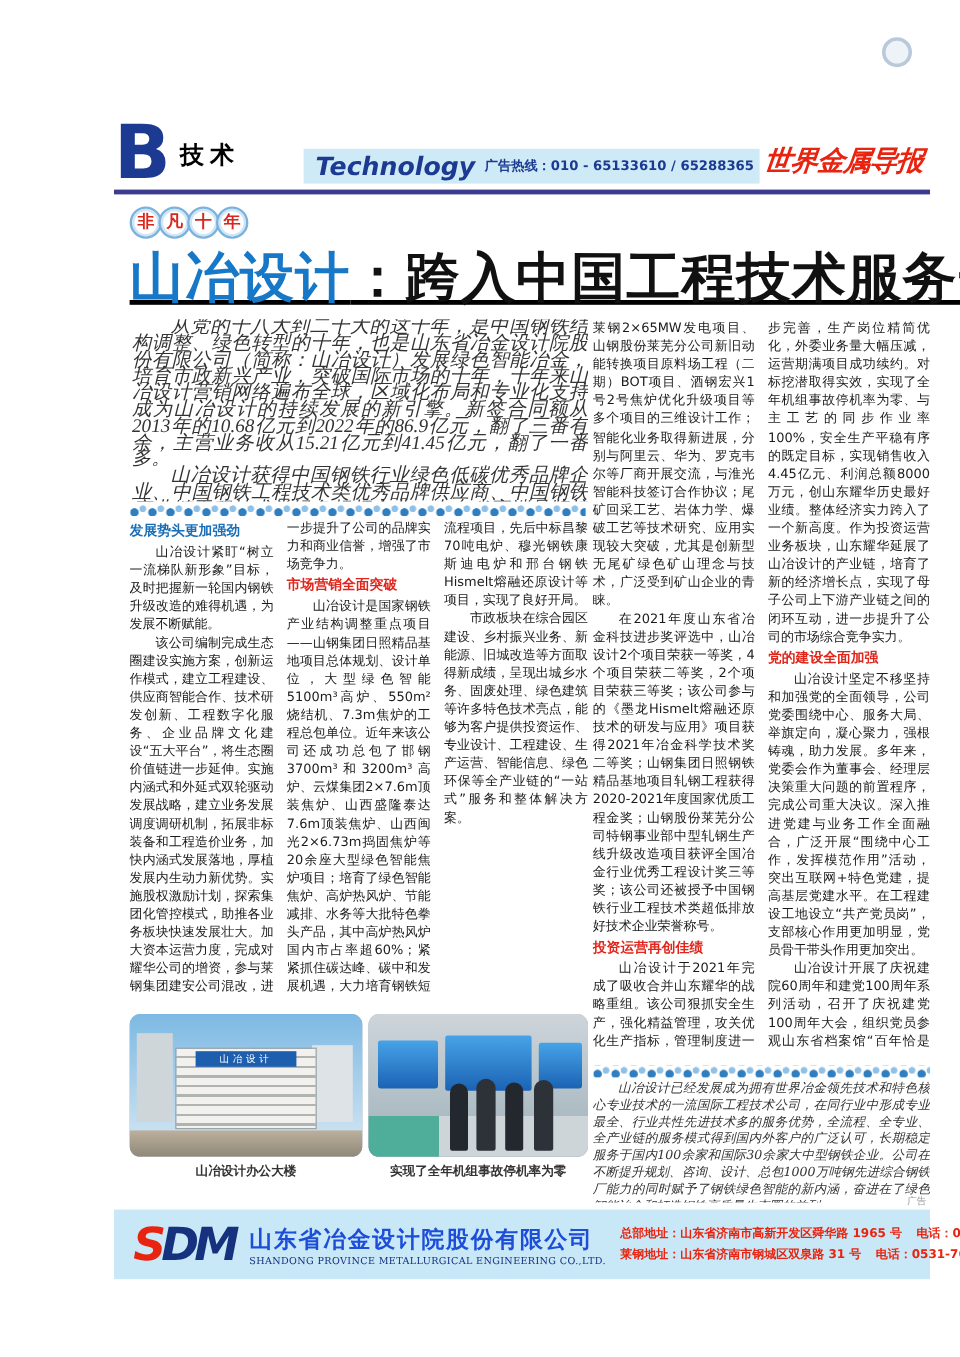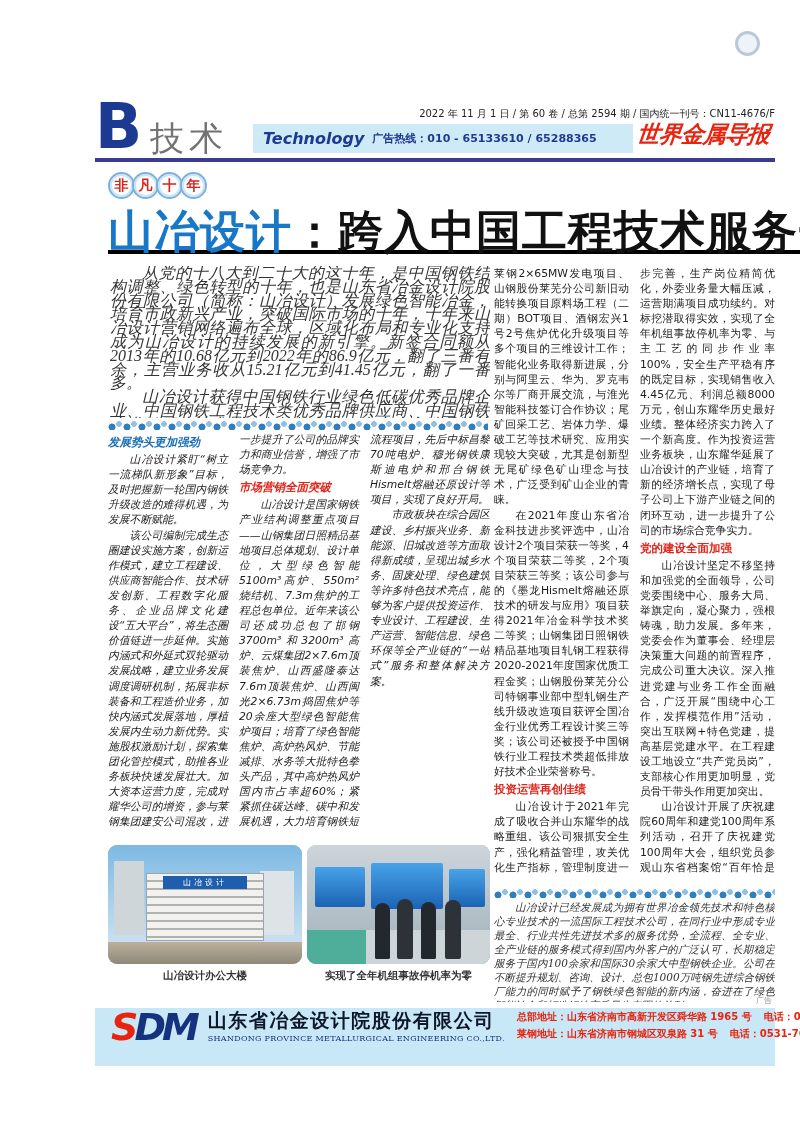--- a/index.html
+++ b/index.html
@@ -2,44 +2,44 @@
 <html><head>
 <meta charset="utf-8">
 <style>
 *{margin:0;padding:0;box-sizing:border-box;}
 html,body{background:#ffffff;}
 body{font-family:"DejaVu Sans","Liberation Sans",sans-serif;}
 .page{position:relative;width:800px;height:1131px;background:#fff;overflow:hidden;}
 .corner-circle{position:absolute;left:735px;top:31px;width:25px;height:25px;border-radius:50%;background:#eef3f8;border:3px solid #b9c9da;}
 
 .sec-letter{position:absolute;left:95px;top:96px;font-size:62px;font-weight:bold;color:#1d3a93;line-height:1;}
-.sec-title{position:absolute;left:150px;top:116px;font-size:34px;font-weight:normal;color:#737373;letter-spacing:5px;}
+.sec-title{position:absolute;left:150px;top:116px;font-size:20px;font-weight:bold;color:#000000;letter-spacing:5px;}
 .tech-bar{position:absolute;left:253px;top:124px;width:380px;height:29px;background:#cfeaf7;display:flex;align-items:center;padding:0 10px;gap:8px;}
-.tech-word{font-size:16px;font-weight:bold;font-style:italic;color:#1d3a93;}
+.tech-word{font-size:21px;font-weight:bold;font-style:italic;color:#1d3a93;}
 .hotline{font-size:11px;font-weight:bold;color:#1d3a93;white-space:nowrap;}
 .issue-line{position:absolute;right:25px;top:107px;font-size:10px;color:#222;}
 .masthead{position:absolute;left:637px;top:119px;width:140px;font-size:23px;font-weight:bold;font-style:italic;color:#e8230f;font-family:"DejaVu Serif","Liberation Serif",serif;transform:skewX(-6deg);letter-spacing:-1px;white-space:nowrap;}
 .head-rule{position:absolute;left:95px;top:158px;width:680px;height:4px;background:#3b3b8f;}
 
 .badge{position:absolute;left:108px;top:172px;display:flex;}
 .badge span{display:inline-block;width:27px;height:27px;margin-right:-3px;border-radius:50%;background:#fff;border:2px solid #7ab1dd;box-shadow:inset 0 0 0 2px #cfe6f5;color:#d8261c;font-weight:bold;font-size:14px;line-height:23px;text-align:center;}
 
 .headline{position:absolute;left:108px;top:202px;width:620px;font-size:45px;font-weight:bold;letter-spacing:1px;white-space:nowrap;text-decoration:underline;}
 .headline .brand{color:#1878c8;}
 .headline .rest{color:#111;}
 
 .intro{position:absolute;left:110px;top:266px;width:380px;height:152px;overflow:hidden;font-family:Liberation Serif, serif;font-style:italic;font-size:16px;line-height:13.8px;color:#333;text-align:justify;}
 .intro p{text-indent:2em;}
 
 .wave{position:absolute;height:10px;background:radial-gradient(circle at 4px 7px,#2f7fc0 3.2px,transparent 3.8px),radial-gradient(circle at 11px 4px,#8fc1e6 2.6px,transparent 3.1px);background-size:15px 10px;}
 .wave1{left:108px;top:420px;width:380px;}
 .wave2{left:494px;top:888px;width:281px;}
 
 .flow{position:absolute;column-gap:11px;column-fill:auto;overflow:hidden;font-size:10.8px;line-height:15.1px;text-align:justify;color:#1a1a1a;}
-#left-flow{left:108px;top:432px;width:382px;height:411px;column-count:3;font-style:italic;}
+#left-flow{left:108px;top:432px;width:382px;height:411px;column-count:3;}
 #right-flow{left:494px;top:266px;width:281px;height:616px;column-count:2;}
 .body-p{text-indent:2em;}
 .body-p.noindent{text-indent:0;}
 .sub-h{font-weight:bold;font-size:11.5px;margin:3px 0 2px;}
 .sub-h.blue{color:#1a6eb5;}
 .sub-h.red{color:#e0251b;}
 
 .photo{position:absolute;top:845px;height:119px;border-radius:9px;overflow:hidden;background:#9fb0ba;}
 .photo1{left:108px;width:194px;}
 .photo2{left:307px;width:183px;}
@@ -62,41 +62,40 @@
 .person.g3{left:114px;bottom:5px;width:15px;height:57px;}
 .person.g4{left:138px;bottom:5px;width:16px;height:59px;background:#2d3138;}
 .caption{position:absolute;top:969px;font-size:10.5px;font-weight:bold;color:#333;text-align:center;}
 .cap1{left:108px;width:194px;}
 .cap2{left:307px;width:183px;}
 
 .outro{position:absolute;left:494px;top:900px;width:281px;height:102px;overflow:hidden;font-family:"DejaVu Serif","Liberation Serif",serif;font-style:italic;font-size:10.5px;line-height:14px;color:#333;text-align:justify;}
 .outro p{text-indent:2em;}
 
 .ad-label{position:absolute;right:28px;top:995px;font-size:8px;color:#999;}
-.footer-bar{position:absolute;left:95px;top:1008px;width:680px;height:58px;background:#c9e8f7;display:flex;align-items:flex-start;}
+.footer-bar{position:absolute;left:95px;top:1008px;width:680px;height:58px;background:#c9e8f7;display:flex;align-items:center;}
 .sdm{margin-left:16px;font-style:italic;font-weight:bold;font-size:38px;letter-spacing:-4px;line-height:1;font-family:"DejaVu Sans","Liberation Sans",sans-serif;}
 .sdm .s{color:#e8230f;}
 .sdm .d{color:#16327f;}
 .sdm .m{color:#16327f;}
 .company{margin-left:12px;}
-.company-cn{font-size:19px;font-weight:bold;color:#0f172a;letter-spacing:1.5px;white-space:nowrap;}
+.company-cn{font-size:19px;font-weight:bold;color:#1d4ed8;letter-spacing:1.5px;white-space:nowrap;}
 .company-en{font-size:8px;color:#16327f;font-family:"DejaVu Serif","Liberation Serif",serif;letter-spacing:0.3px;white-space:nowrap;}
 .addr{margin-left:12px;font-size:10px;font-weight:bold;color:#e8230f;line-height:17px;}
 .addr-row{display:flex;gap:12px;white-space:nowrap;}
 </style>
 </head>
 <body>
 
 <div class="page">
 
   <div class="corner-circle"></div>
 
   <div class="sec-letter">B</div>
   <div class="sec-title">技术</div>
-  <div class="issue-line">2022 年 11 月 1 日 / 第 60 卷 / 总第 2594 期 / 国内统一刊号：CN11-4676/F</div>
   <div class="tech-bar">
     <span class="tech-word">Technology</span>
     <span class="hotline">广告热线：010 - 65133610 / 65288365</span>
   </div>
   <div class="masthead">世界金属导报</div>
   <div class="head-rule"></div>
 
   <div class="badge">
     <span>非</span>
     <span>凡</span>

